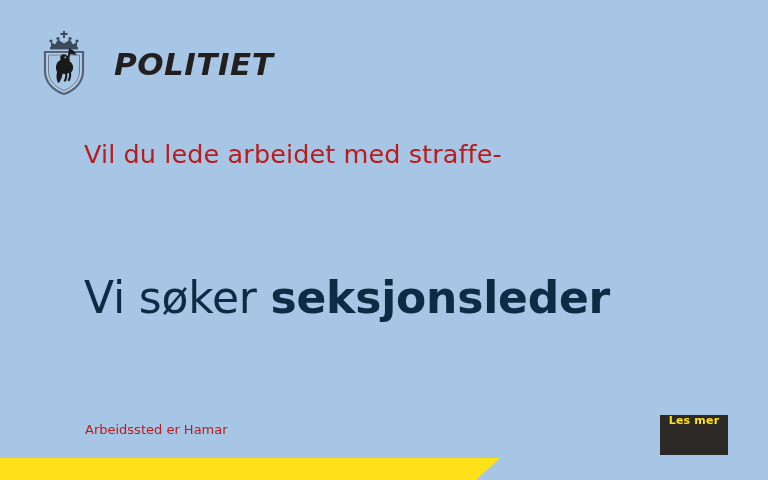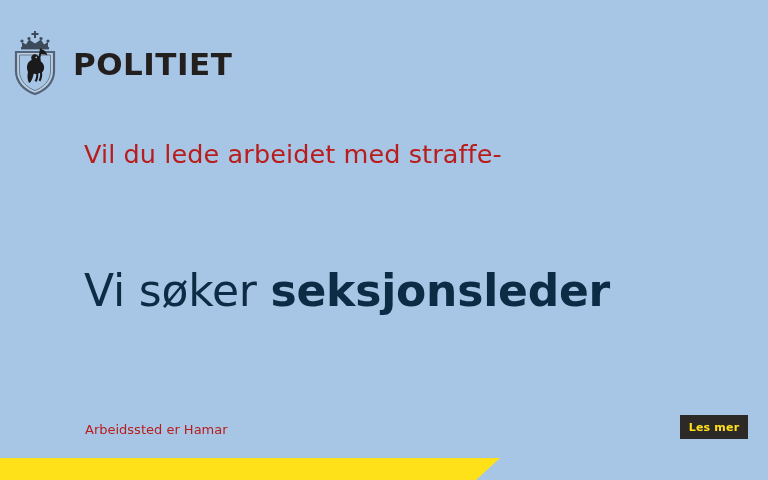--- a/index.html
+++ b/index.html
@@ -17,25 +17,26 @@
     position: relative;
     width: 768px;
     height: 480px;
     background: #a7c6e5;
     overflow: hidden;
   }
 
   
   #logo-lockup {
     position: absolute;
-    left: 9px;
+    left: 38px;
     top: 31px;
     display: flex;
     align-items: center;
-    gap: 12px;
+    gap: 24px;
+    font-style: italic;
   }
   #coat-of-arms {
     width: 52px;
     height: 64px;
     display: block;
   }
   #politiet-wordmark {
     font-family: "DejaVu Sans", sans-serif;
     font-weight: bold;
     font-size: 31px;
@@ -58,21 +59,21 @@
     letter-spacing: 0.1px;
   }
   #kicker .kicker-line {
     display: block;
     white-space: nowrap;
   }
 
   #headline {
     position: absolute;
     left: 84px;
-    top: 265px;
+    top: 272px;
     font-size: 44px;
     line-height: 52px;
     color: #0c2b44;
     white-space: nowrap;
     letter-spacing: -0.2px;
   }
   #headline .light { font-weight: normal; }
   #headline .strong { font-weight: bold; }
 
   #location {
@@ -84,29 +85,28 @@
     color: #b91c1c;
     white-space: nowrap;
   }
 
   
   #cta-button {
     position: absolute;
     left: 660px;
     top: 415px;
     width: 68px;
-    height: 24px;
+    height: 40px;
     background: #2d2926;
     border: none;
     padding: 0;
     display: flex;
-    align-items: center;
+    align-items: flex-start;
     justify-content: center;
     cursor: pointer;
-    margin-left: 20px;
   }
   #cta-button-label {
     font-family: "DejaVu Sans", sans-serif;
     font-size: 11px;
     font-weight: bold;
     color: #ffe11a;
     letter-spacing: 0.2px;
     line-height: 1;
   }
 

